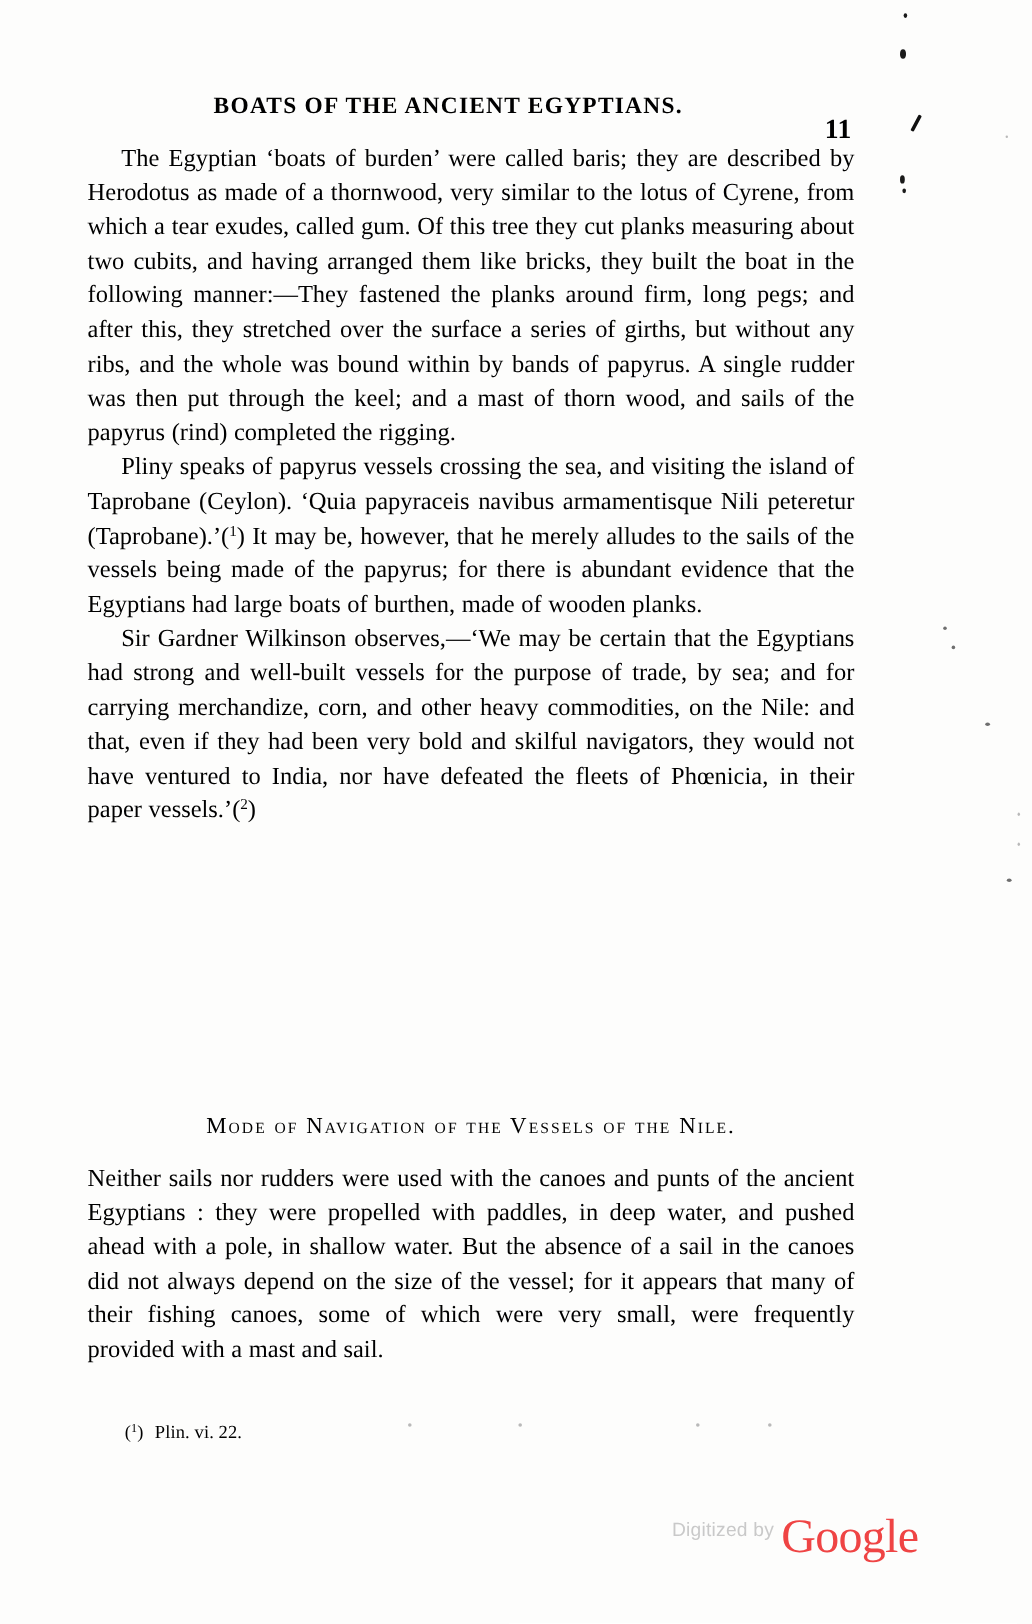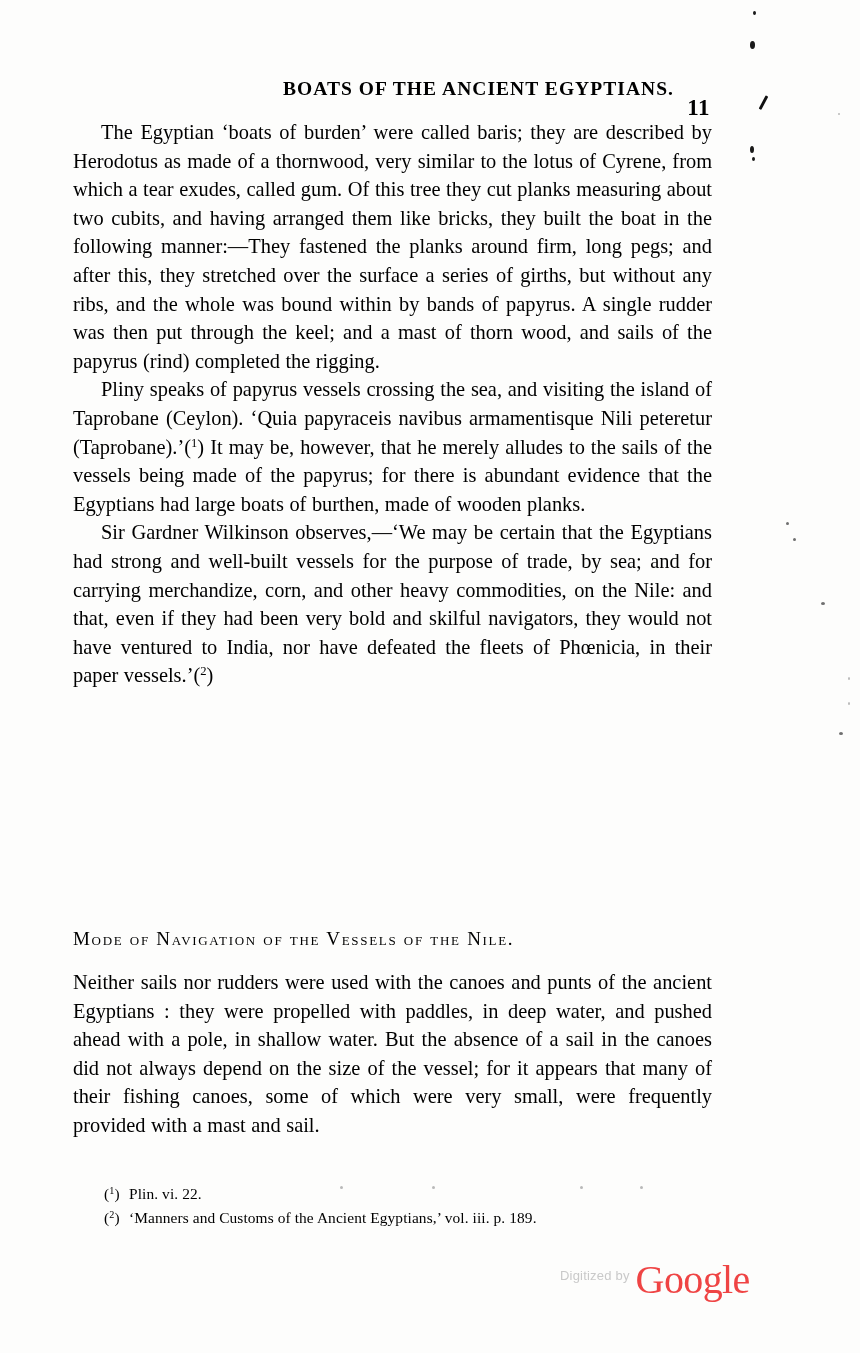--- a/index.html
+++ b/index.html
@@ -26,21 +26,21 @@
     left: 73px;
     top: 78px;
     width: 637px;
     height: 30px;
   }
 
   .running-head-title {
     position: absolute;
     left: 0;
     right: 0;
-    text-align: right;
+    text-align: center;
     font-size: 19.5px;
     font-weight: bold;
     letter-spacing: 1.05px;
     white-space: nowrap;
     padding-right: 36px;
     box-sizing: border-box;
   }
 
   .running-head-folio {
     position: absolute;
@@ -88,20 +88,21 @@
   }
 
   
   .section-heading {
     margin: 0;
     padding: 0;
     font-size: 19px;
     font-weight: normal;
     font-variant: small-caps;
     letter-spacing: 1.7px;
+    text-align: center;
     white-space: nowrap;
   }
 
   .heading-wrap {
     position: absolute;
     left: 73px;
     top: 928px;
     width: 639px;
   }
 
@@ -144,21 +145,21 @@
   .watermark {
     position: absolute;
     left: 560px;
     top: 1256px;
     white-space: nowrap;
     user-select: none;
   }
 
   .watermark .digitized {
     font-family: "Liberation Sans", "DejaVu Sans", sans-serif;
-    font-size: 13px;
+    font-size: 16px;
     color: #c9c9c9;
     letter-spacing: 0.2px;
     vertical-align: 13px;
     margin-top: 39px;
   }
 
   .watermark .google {
     font-family: "Liberation Serif", "DejaVu Serif", serif;
     font-size: 40px;
     color: #ef4444;
@@ -211,21 +212,20 @@
   <div class="heading-wrap">
     <h2 class="section-heading">Mode of Navigation of the Vessels of the Nile.</h2>
   </div>
 
   <div class="after-heading">
     <p class="para first">Neither sails nor rudders were used with the canoes and punts of the ancient Egyptians : they were propelled with paddles, in deep water, and pushed ahead with a pole, in shallow water.  But the absence of a sail in the canoes did not always depend on the size of the vessel; for it appears that many of their fishing canoes, some of which were very small, were frequently provided with a mast and sail.</p>
   </div>
 
   <div class="footnotes">
     <p class="footnote"><span class="marker">(<sup>1</sup>)</span><span>Plin. vi. 22.</span></p>
-    <p class="footnote"><span class="marker">(<sup>2</sup>)</span><span>‘Manners and Customs of the Ancient Egyptians,’ vol. iii. p. 189.</span></p>
   </div>
 
   <div class="watermark">
     <span class="digitized">Digitized by</span><span class="google">Google</span>
   </div>
 
   <div>
     <span class="speck" style="left:753px; top:11px;  width:3px;  height:4px;"></span>
     <span class="speck" style="left:750px; top:41px;  width:5px;  height:8px;"></span>
     <span class="slash" style="left:762px; top:95px;"></span>

